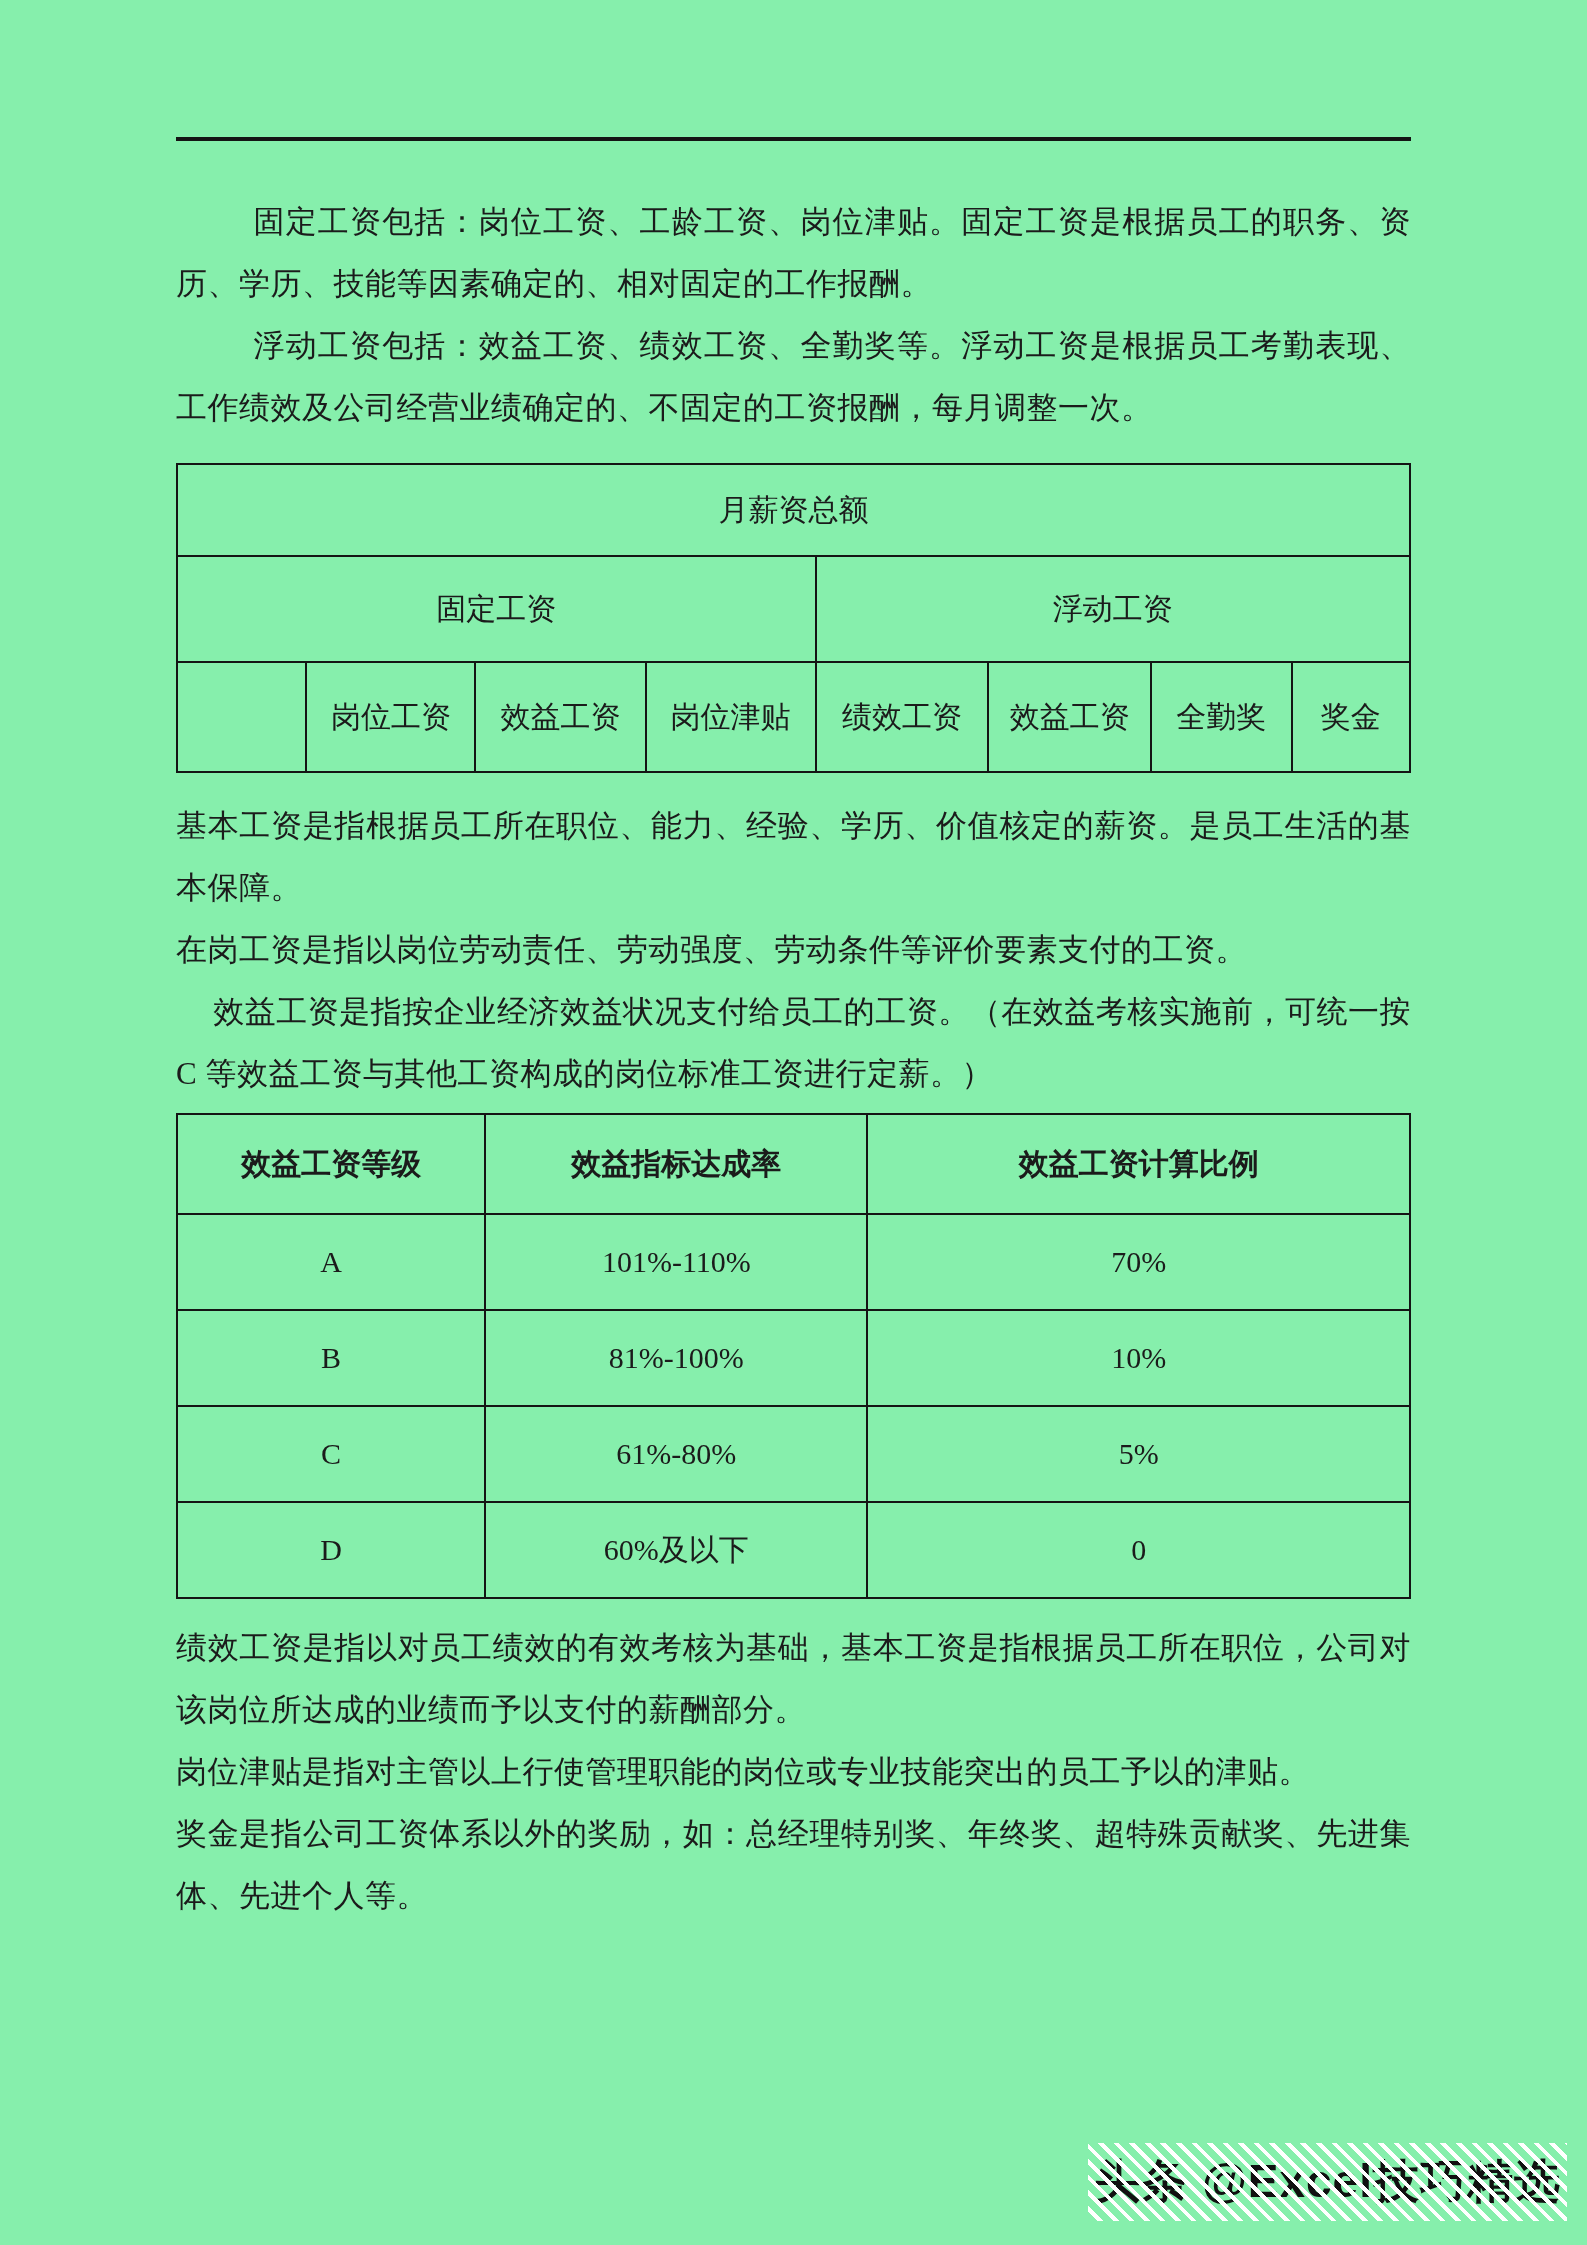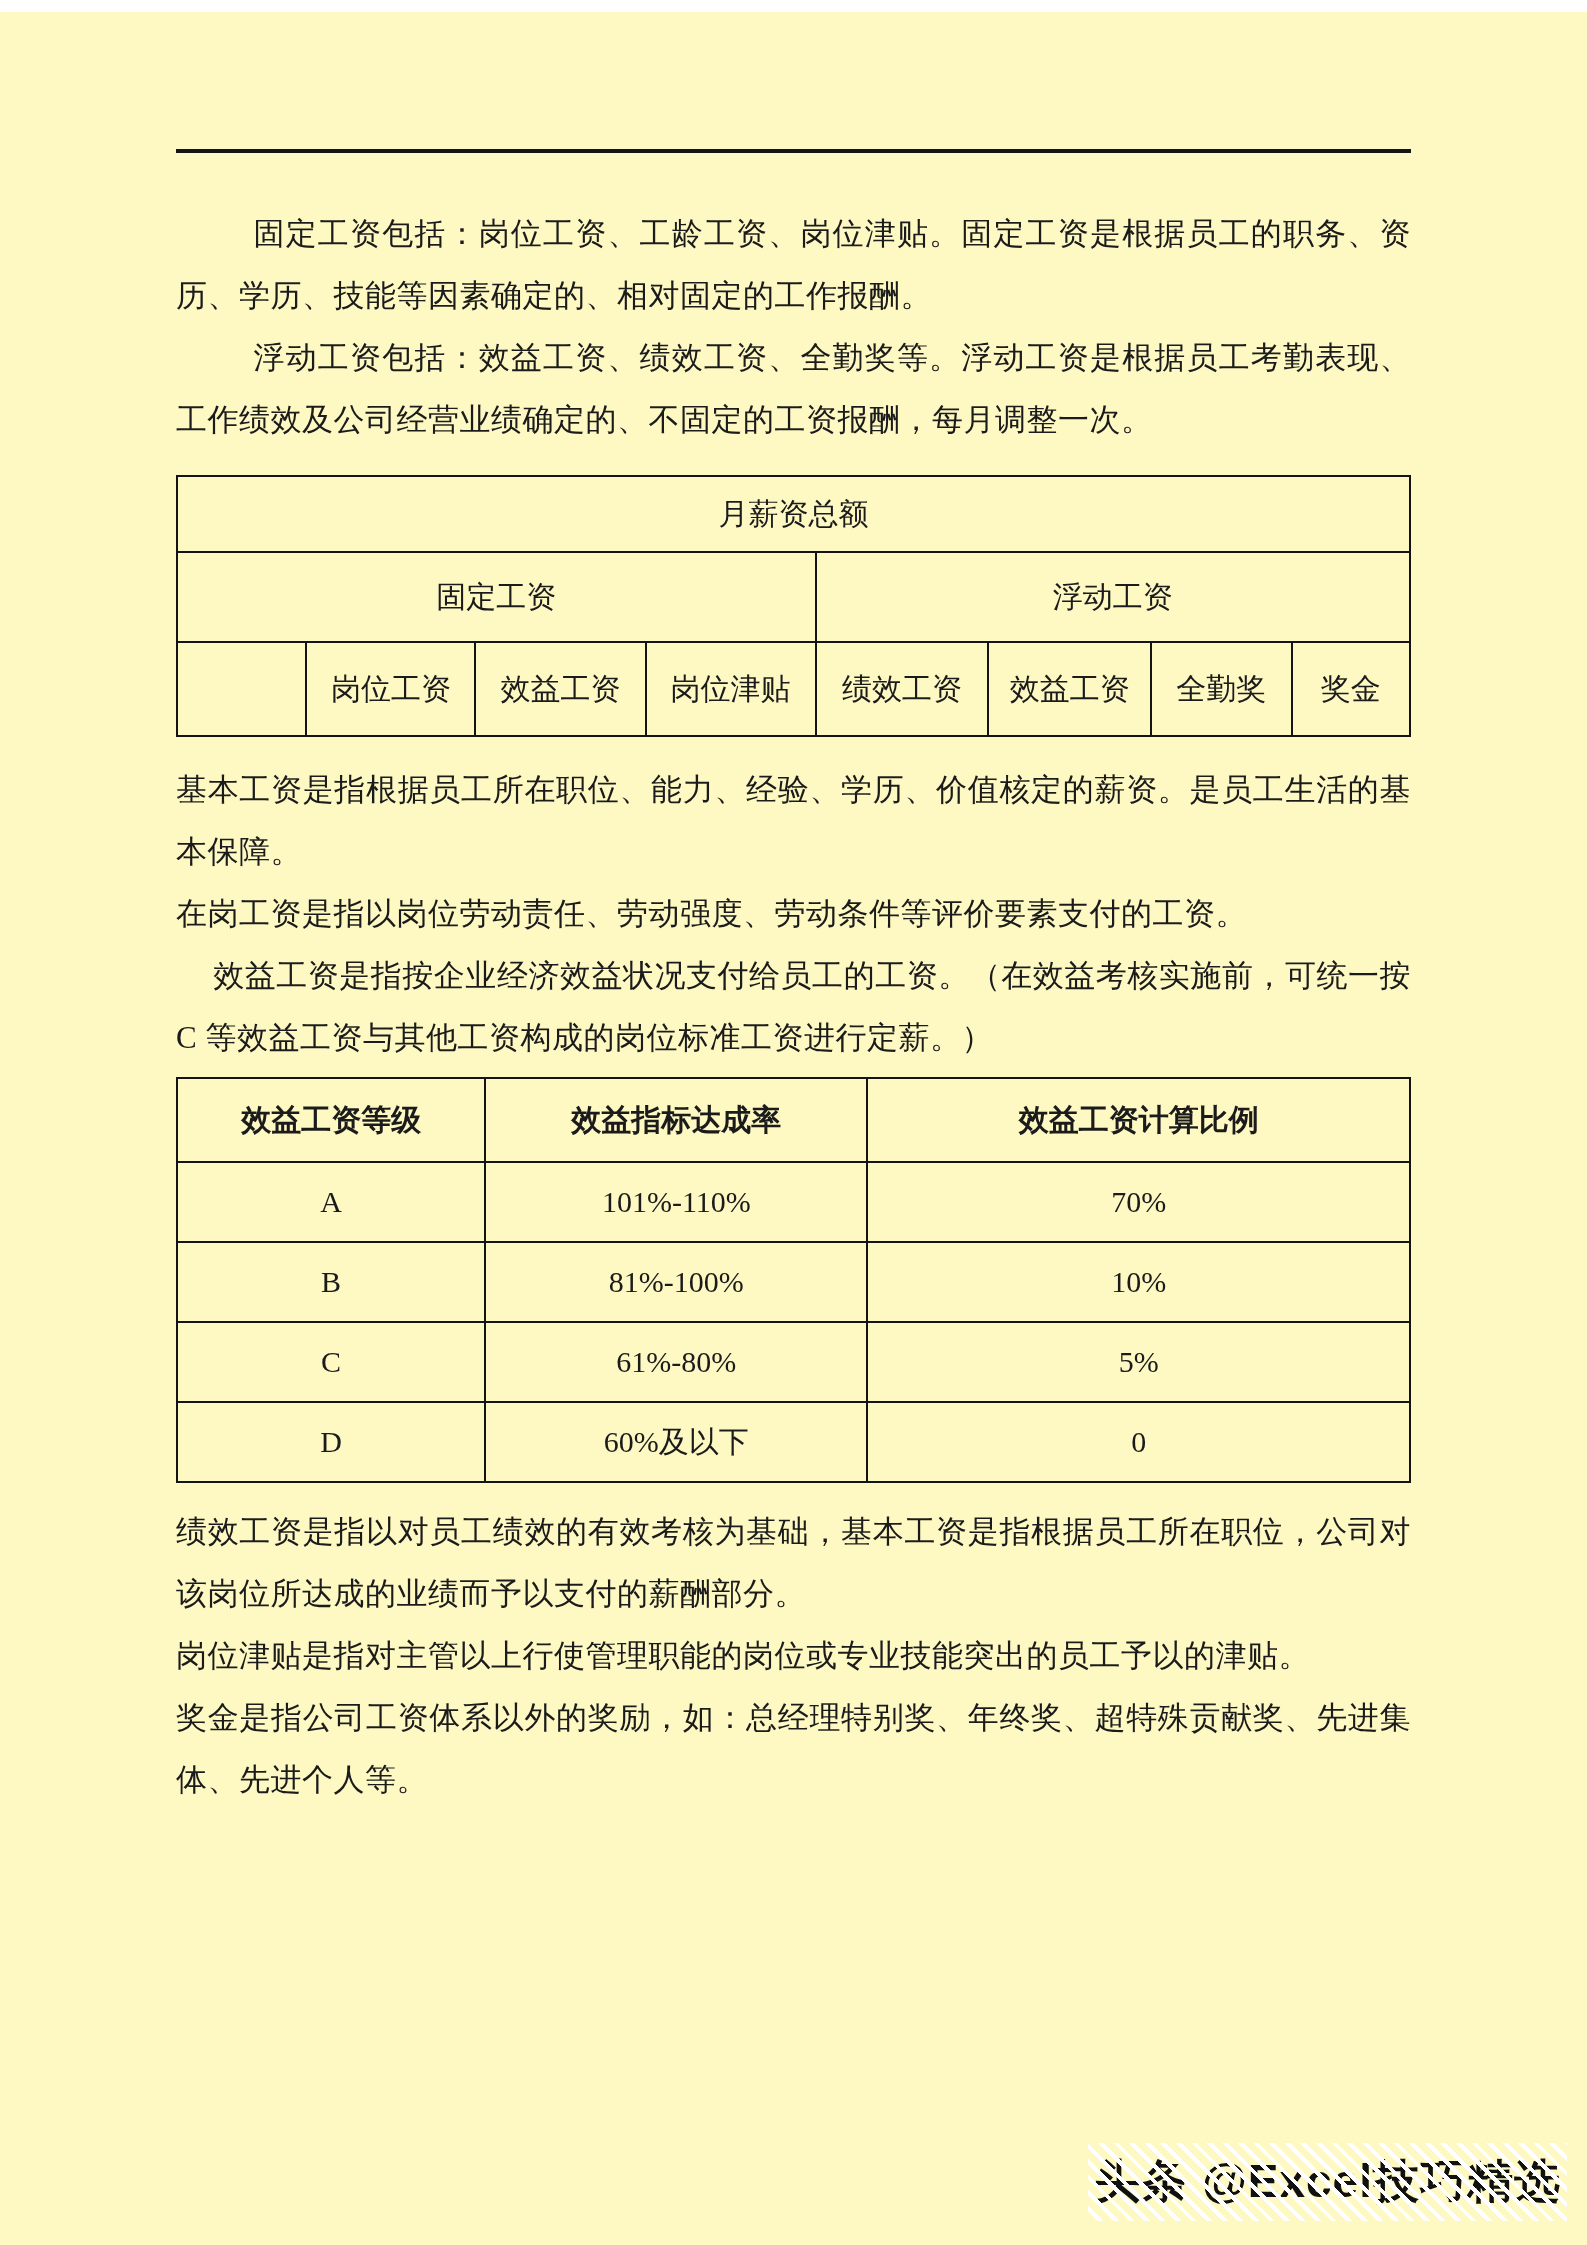--- a/index.html
+++ b/index.html
@@ -6,22 +6,21 @@
   body{
     width:1587px;height:2245px;
     background:#ffffff;
     position:relative;
     overflow:hidden;
     font-family:"Liberation Serif","DejaVu Serif",serif;
     color:#1b1b1b;
   }
   .page{
     position:absolute;inset:0;
-    background:#fef9c3;
-    margin-top:12px;
+    background:#86efac;
   }
   .content{
     margin:0 176px 0 176px;
     width:1235px;
   }
   .top-rule{
     margin-top:137px;
     border-top:4px solid #141414;
     height:0;
   }
@@ -41,21 +40,21 @@
     width:100%;
     table-layout:fixed;
     font-size:30px;
     color:#1b1b1b;
   }
   table.doc-table td,table.doc-table th{
     border:2px solid #141414;
     text-align:center;
     vertical-align:middle;
     font-weight:normal;
-    padding:8px;
+    padding:16px;
     overflow:hidden;
   }
   .salary-table{margin:24px 0 22px 0;}
   .salary-table .r1 td{height:58px;}
   .salary-table .r2 td{height:72px;}
   .salary-table .r3 td{height:76px;}
   .benefit-table{margin:8px 0 18px 0;}
   .benefit-table .hrow td{height:66px;font-weight:bold;}
   .benefit-table .drow td{height:62px;}
   .watermark-wrap{

